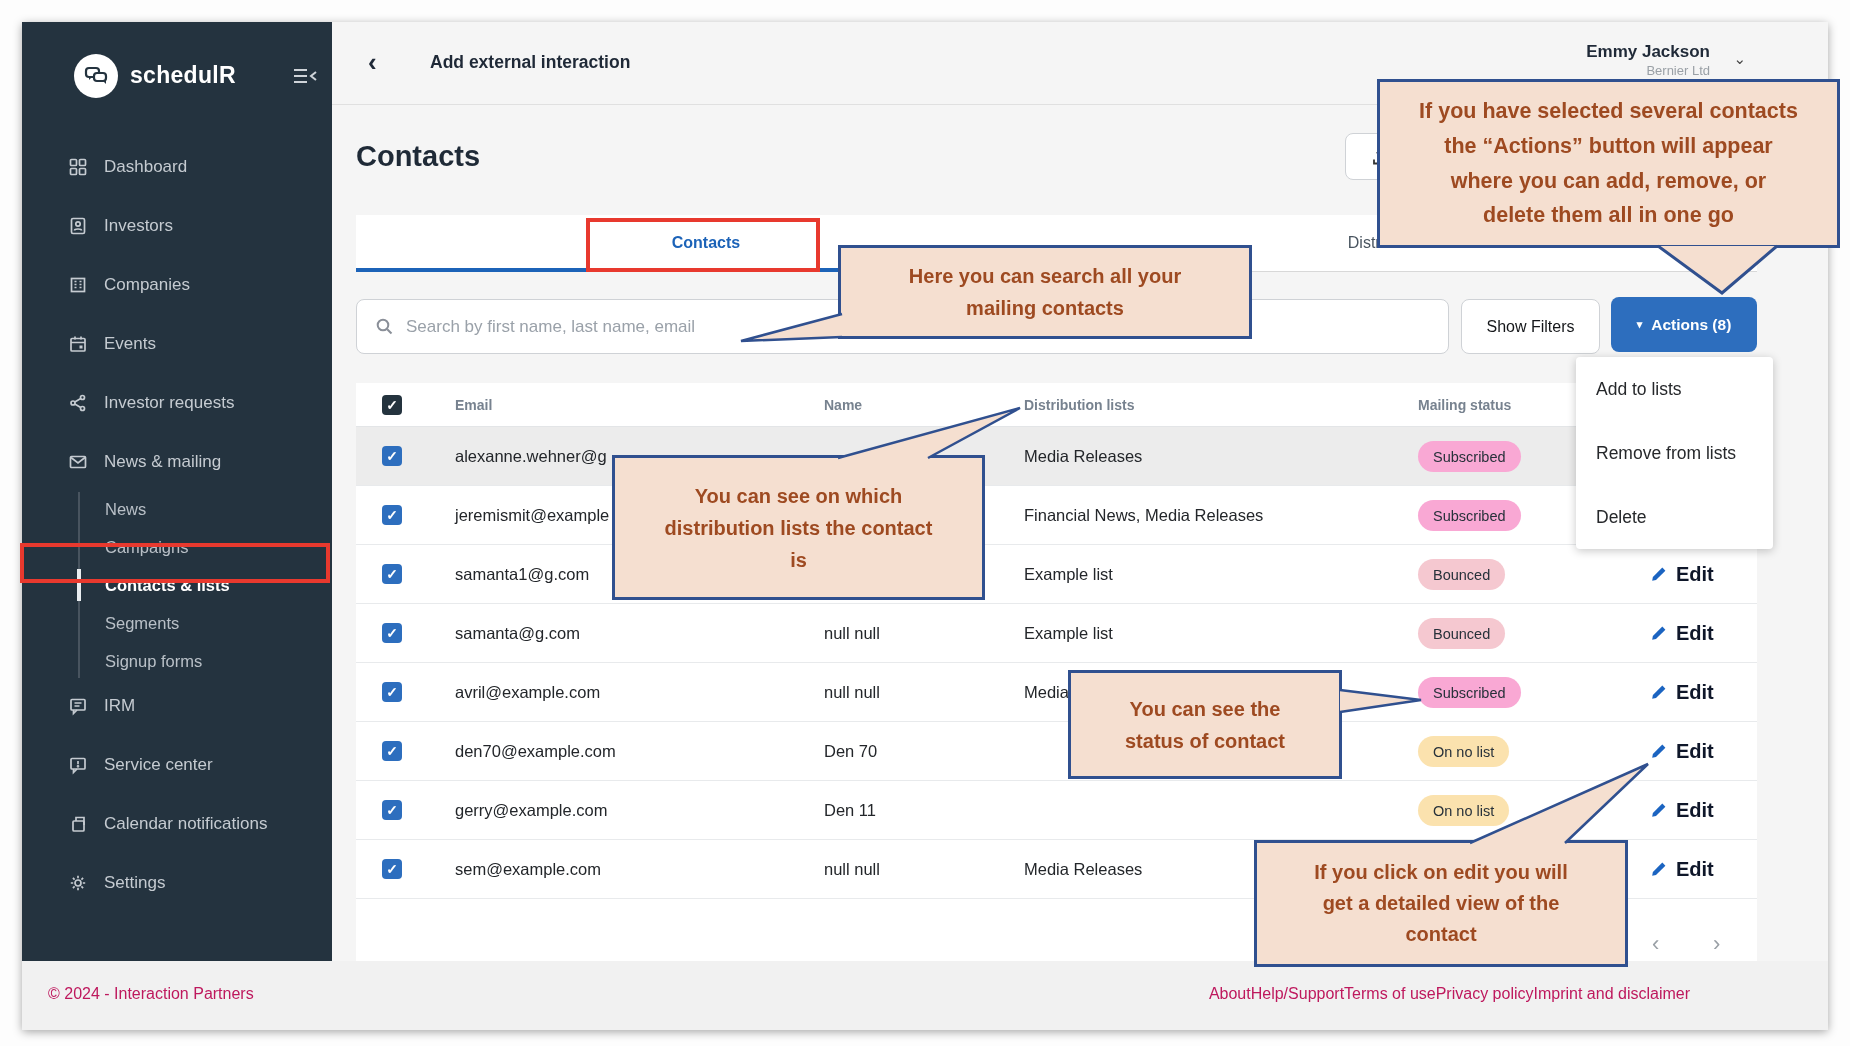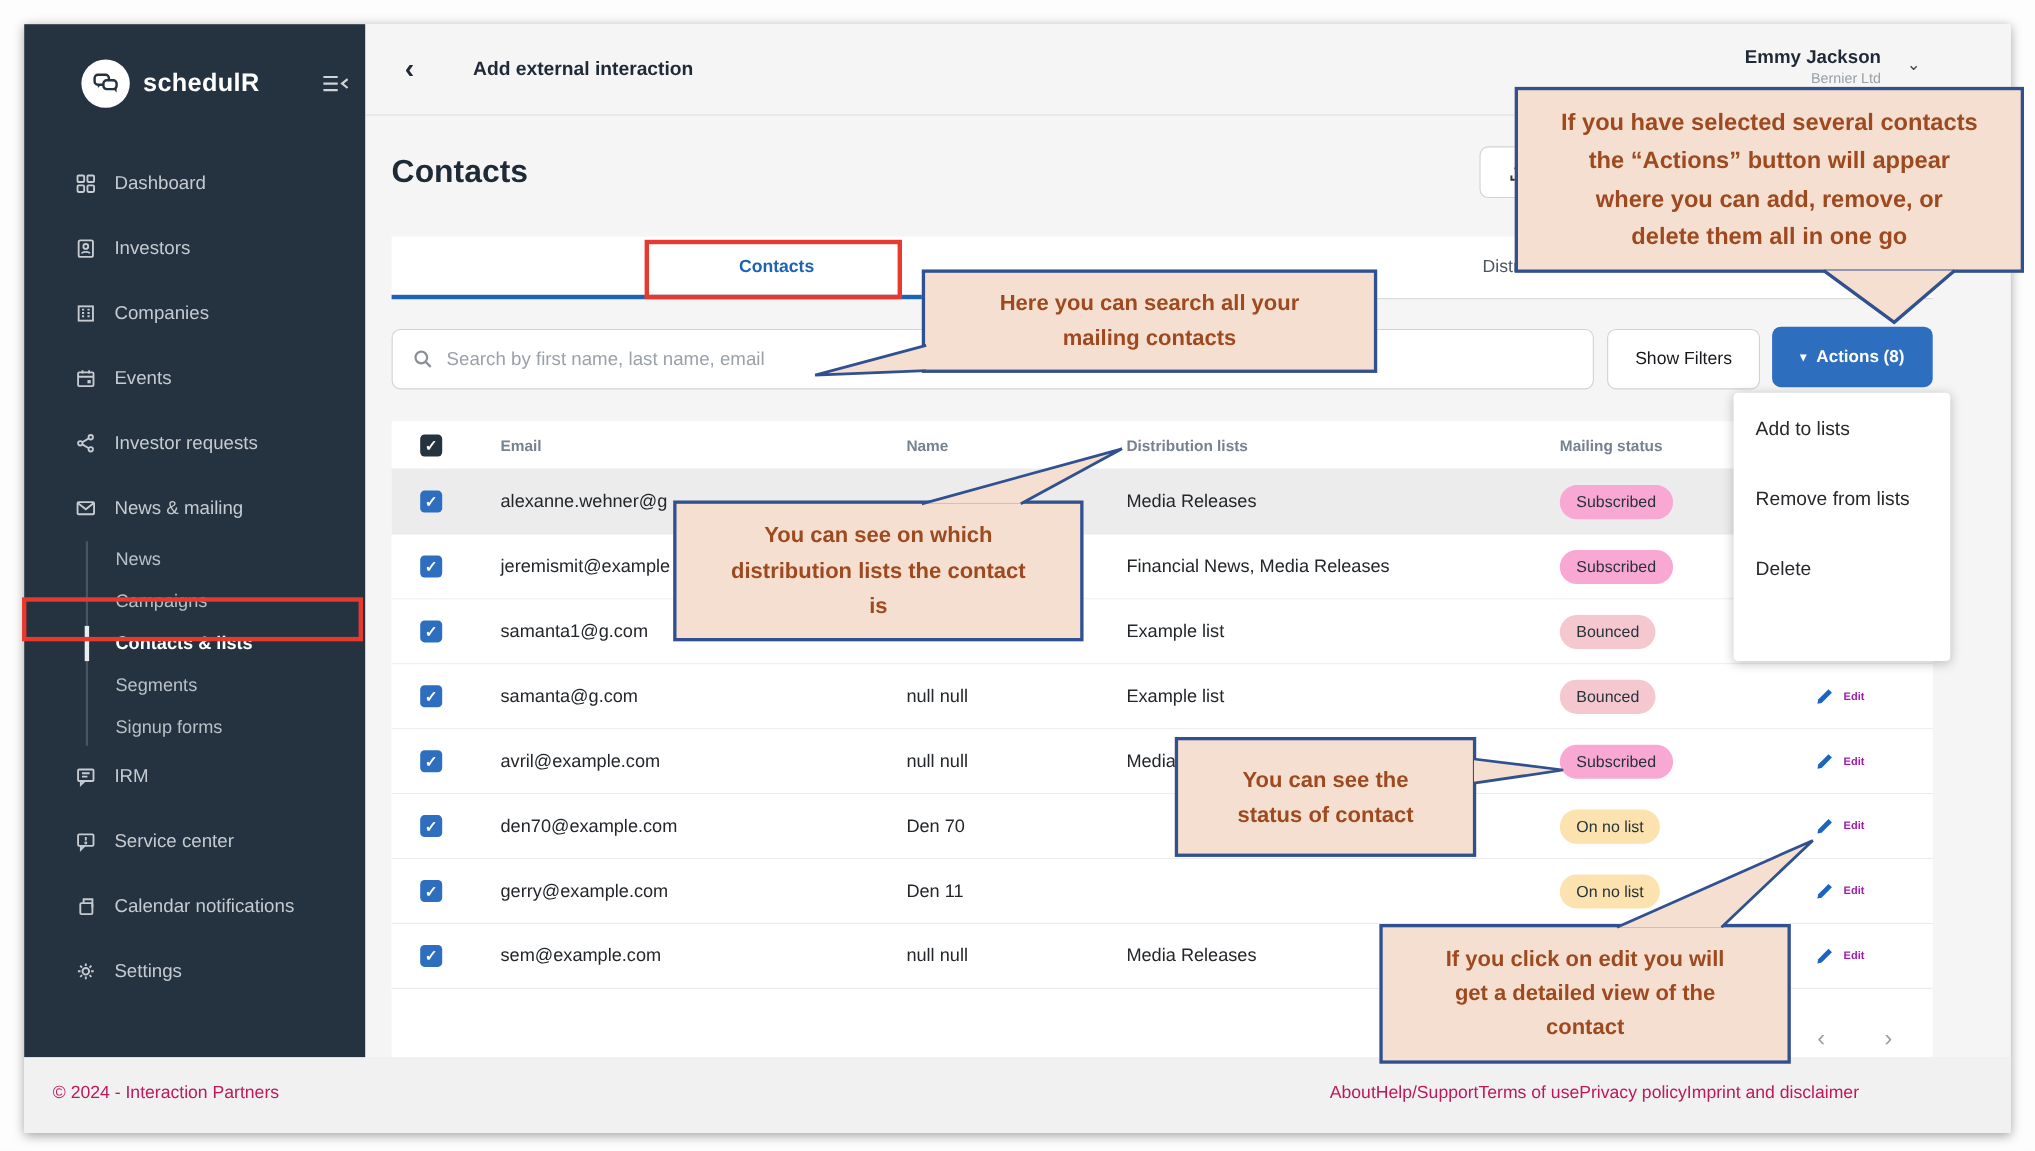--- a/index.html
+++ b/index.html
@@ -53,56 +53,56 @@
                       font-family:"Liberation Sans", sans-serif; }
   .search-box input::placeholder { color:#9AA1A9; }
   .btn-filters { position:absolute; left:1461px; top:299px; width:139px; height:55px; background:#fff;
                  border:1px solid #cfd2d6; border-radius:8px; font-size:16px; font-weight:500; color:#15171a;
                  display:flex; align-items:center; justify-content:center; z-index:6; cursor:pointer; }
   .btn-actions { position:absolute; left:1611px; top:297px; width:146px; height:55px; background:#2D6EBE;
                  border:none; border-radius:8px; color:#fff; font-size:15.5px; font-weight:700;
                  display:flex; align-items:center; justify-content:center; gap:9px; z-index:6; cursor:pointer; }
   .btn-actions .caret { font-size:11px; }
 
-  .dropdown { position:absolute; left:1576px; top:357px; width:197px; height:244px; background:#fff; border-radius:4px;
+  .dropdown { position:absolute; left:1576px; top:357px; width:197px; height:192px; background:#fff; border-radius:4px;
               box-shadow:0 2px 10px rgba(0,0,0,.22); z-index:40; }
   .dropdown-item { height:64px; display:flex; align-items:center; padding-left:20px; font-size:17.5px; color:#26282b; cursor:pointer; }
 
   
   .table-card { position:absolute; left:356px; top:383px; width:1401px; height:578px; background:#fff; z-index:3; }
   .thead { position:absolute; left:0; top:0; width:100%; height:44px; border-bottom:1px solid #e3e5e7; }
   .th { position:absolute; top:0; height:44px; display:flex; align-items:center; font-size:14px; font-weight:700; color:#77828F; }
   .trow { position:absolute; left:0; width:100%; height:59px; border-bottom:1px solid #e8eaec; background:#fff; }
   .trow.hl { background:#ECECEC; }
   .cell { position:absolute; top:0; height:59px; display:flex; align-items:center; font-size:16.5px; color:#23262A; }
   .cb { position:absolute; left:26px; width:20px; height:20px; border-radius:4px; background:#2D6EBE;
         display:flex; align-items:center; justify-content:center; color:#fff; font-size:14px; font-weight:700; cursor:pointer; }
   .cb.dark { background:#24333E; }
   .badge { display:inline-flex; align-items:center; height:31px; padding:0 15px; border-radius:16px;
            font-size:14.5px; color:#27313a; }
   .badge-green { background:#f9a8d4; }
   .badge-red { background:#F5C8D0; }
   .badge-amber { background:#FBE2AE; }
   .edit-link { position:absolute; left:1294px; top:0; height:59px; display:flex; align-items:center; gap:9px;
-               color:#a21caf; font-size:10px; font-weight:700; cursor:pointer; }
+               color:#0f172a; font-size:20px; font-weight:700; cursor:pointer; }
   .pager { position:absolute; color:#9aa0a6; font-size:22px; z-index:6; cursor:pointer; }
 
   
   .footer { position:absolute; left:22px; top:961px; width:1806px; height:69px; background:#F1F1F1; z-index:2; }
   .copyright { position:absolute; left:26px; top:24px; font-size:16px; color:#be185d; }
   .footer-links { position:absolute; right:138px; top:24px; display:flex; font-size:16px; color:#be185d; }
   .footer-links span { cursor:pointer; }
 
   
   .co { position:absolute; background:#F5DFD0; border:3px solid #30508F; z-index:70;
         display:flex; align-items:center; justify-content:center; text-align:center;
         color:#9E4A21; font-weight:700; white-space:pre-line; }
   .co-actions { left:1377px; top:79px; width:463px; height:169px; font-size:21.5px; line-height:1.62; }
   .co-search { left:838px; top:245px; width:414px; height:94px; font-size:20px; line-height:1.6; }
-  .co-dist { left:612px; top:455px; width:373px; height:128px; font-size:20px; line-height:1.6; }
+  .co-dist { left:612px; top:455px; width:373px; height:145px; font-size:20px; line-height:1.6; }
   .co-status { left:1068px; top:670px; width:274px; height:109px; font-size:20px; line-height:1.6; }
   .co-edit { left:1254px; top:840px; width:374px; height:127px; font-size:20px; line-height:1.55; }
   #tails { position:absolute; left:0; top:0; width:1850px; height:1046px; z-index:71; pointer-events:none; }
   .redbox { position:absolute; border:4px solid #E8392E; z-index:80; pointer-events:none; }
   .redbox-tab { left:586px; top:218px; width:234px; height:54px; }
   .redbox-side { left:20px; top:543px; width:310px; height:40px; }
 </style>
 </head>
 <body>
 

